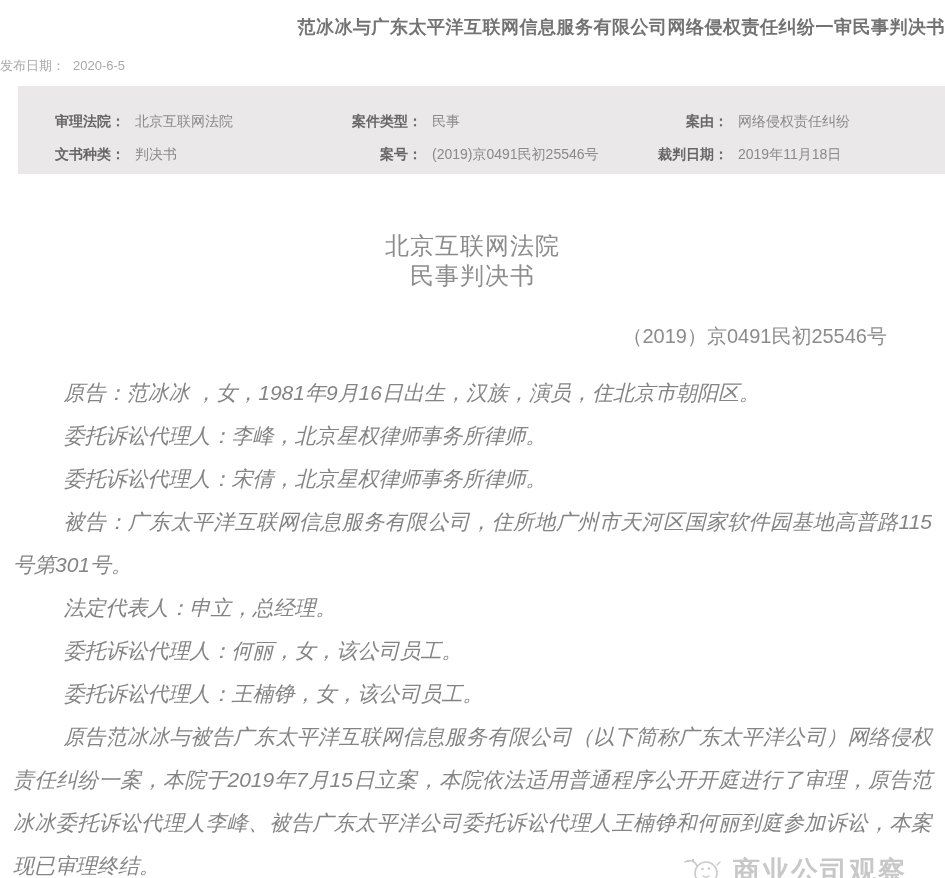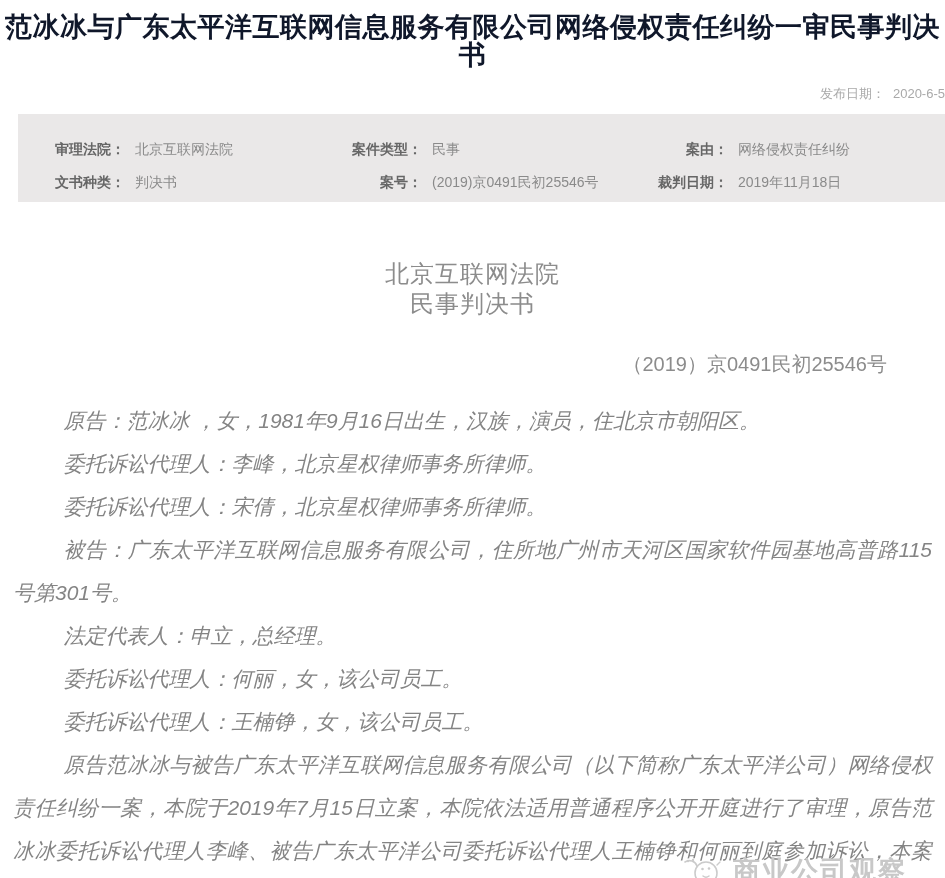--- a/index.html
+++ b/index.html
@@ -9,30 +9,30 @@
     height: 878px;
     background: #ffffff;
     font-family: "Liberation Sans", sans-serif;
     position: relative;
     overflow: hidden;
   }
 
   
   .article-title {
     margin-top: 13px;
-    text-align: center;
-    font-size: 27px;
+    text-align: right;
+    font-size: 18px;
     font-weight: bold;
-    color: #0f172a;
+    color: #737373;
     line-height: 28px;
     letter-spacing: 0.5px;
   }
   .pub-line {
     margin-top: 16px;
-    text-align: right;
+    text-align: left;
     font-size: 13px;
     color: #a9a9a9;
   }
   .pub-line .pub-value { margin-left: 8px; }
 
   
   .meta {
     margin-left: 18px;
     margin-top: 11px;
     background: #eae8e8;

